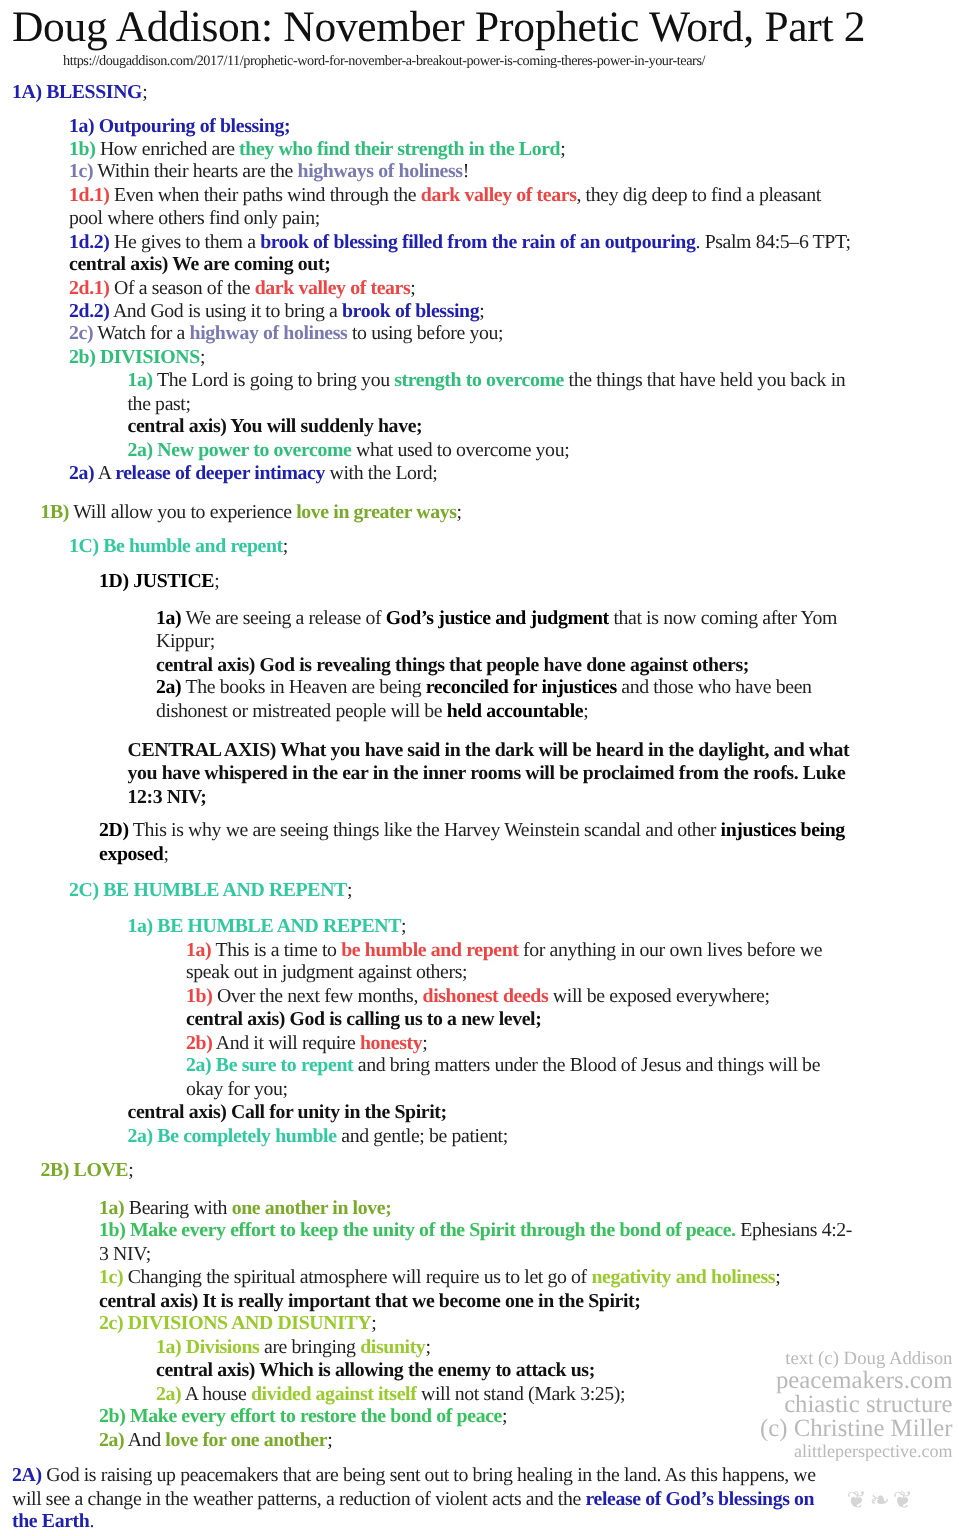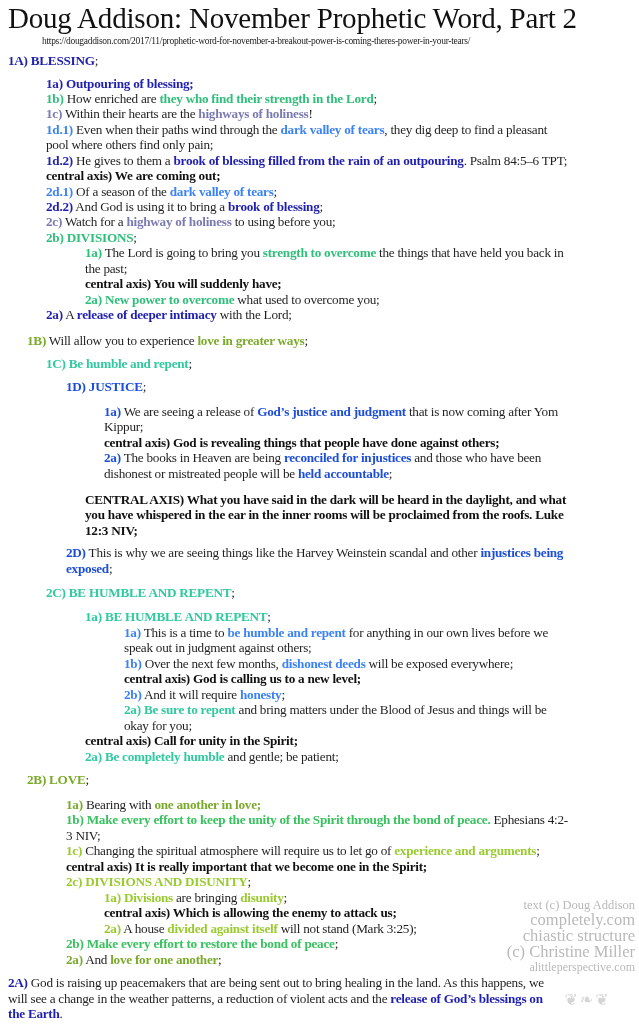--- a/index.html
+++ b/index.html
@@ -25,24 +25,24 @@
     position: absolute;
     font-family: "Liberation Serif", serif;
     font-size: 13.2px; line-height: 15.4px;
     letter-spacing: -0.25px;
     color: #1f1f1f;
   }
   .b { font-weight: bold; }
   .blue   { color: #1f1fb0; }
   .green  { color: #2fbf7a; }
   .lav    { color: #7a7ab2; }
-  .teal   { color: #3b82f6; }
+  .teal   { color: #ef4444; }
   .seaf   { color: #30c9a0; }
   .olive  { color: #7aaa2a; }
-  .purple { color: #1d4ed8; font-family: Liberation Serif, serif; }
+  .purple { color: #000000; font-family: Liberation Serif, serif; }
   .lime   { color: #9acb2e; }
   .lgreen { color: #38c25e; }
   .black  { color: #111; font-weight: bold; }
   .watermark {
     position: absolute; left: 490px; top: 899px; width: 145px;
     font-family: "Liberation Serif", serif; color: #b9b9b9; text-align: right;
   }
   .wm1 { font-size: 12.5px; line-height: 13px; }
   .wm2 { font-size: 16.5px; line-height: 16px; }
   .wm3 { font-size: 16.5px; line-height: 16px; }
@@ -168,21 +168,21 @@
   <span class="olive b">2B)</span><span class="olive b"> LOVE</span><span>;</span>
 </div>
 <div class="line" style="left:66px;top:797px;">
   <span class="olive b">1a)</span><span> Bearing with </span><span class="olive b">one another in love;</span>
 </div>
 <div class="line" style="left:66px;top:812px;width:572px;white-space:nowrap;">
   <span class="lgreen b">1b)</span><span class="lgreen b"> Make every effort to keep the unity of the Spirit through the bond of peace.</span><span> Ephesians 4:2-</span>
 </div>
 <div class="line" style="left:66px;top:828px;">3 NIV;</div>
 <div class="line" style="left:66px;top:843px;">
-  <span class="lime b">1c)</span><span> Changing the spiritual atmosphere will require us to let go of </span><span class="lime b">experience and arguments</span><span>;</span>
+  <span class="lime b">1c)</span><span> Changing the spiritual atmosphere will require us to let go of </span><span class="lime b">negativity and holiness</span><span>;</span>
 </div>
 <div class="line black" style="left:66px;top:859px;">central axis) It is really important that we become one in the Spirit;</div>
 <div class="line" style="left:66px;top:874px;">
   <span class="lime b">2c)</span><span class="lime b"> DIVISIONS AND DISUNITY</span><span>;</span>
 </div>
 <div class="line" style="left:104px;top:890px;">
   <span class="lime b">1a)</span><span class="lime b"> Divisions</span><span> are bringing </span><span class="lime b">disunity</span><span>;</span>
 </div>
 <div class="line black" style="left:104px;top:905px;">central axis) Which is allowing the enemy to attack us;</div>
 <div class="line" style="left:104px;top:921px;">
@@ -190,21 +190,21 @@
 </div>
 <div class="line" style="left:66px;top:936px;">
   <span class="lgreen b">2b)</span><span class="lgreen b"> Make every effort to restore the bond of peace</span><span>;</span>
 </div>
 <div class="line" style="left:66px;top:952px;">
   <span class="olive b">2a)</span><span> And </span><span class="olive b">love for one another</span><span>;</span>
 </div>
 
 <div class="watermark">
   <div class="wm1">text (c) Doug Addison</div>
-  <div class="wm2">completely.com</div>
+  <div class="wm2">peacemakers.com</div>
   <div class="wm3">chiastic structure</div>
   <div class="wm4">(c) Christine Miller</div>
   <div class="wm5">alittleperspective.com</div>
 </div>
 <div class="flourish">❦❧❦</div>
 
 <div class="line" style="left:8px;top:975px;width:628px;white-space:nowrap;">
   <span class="blue b">2A)</span><span> God is raising up peacemakers that are being sent out to bring healing in the land. As this happens, we</span>
 </div>
 <div class="line" style="left:8px;top:991px;width:628px;white-space:nowrap;">

